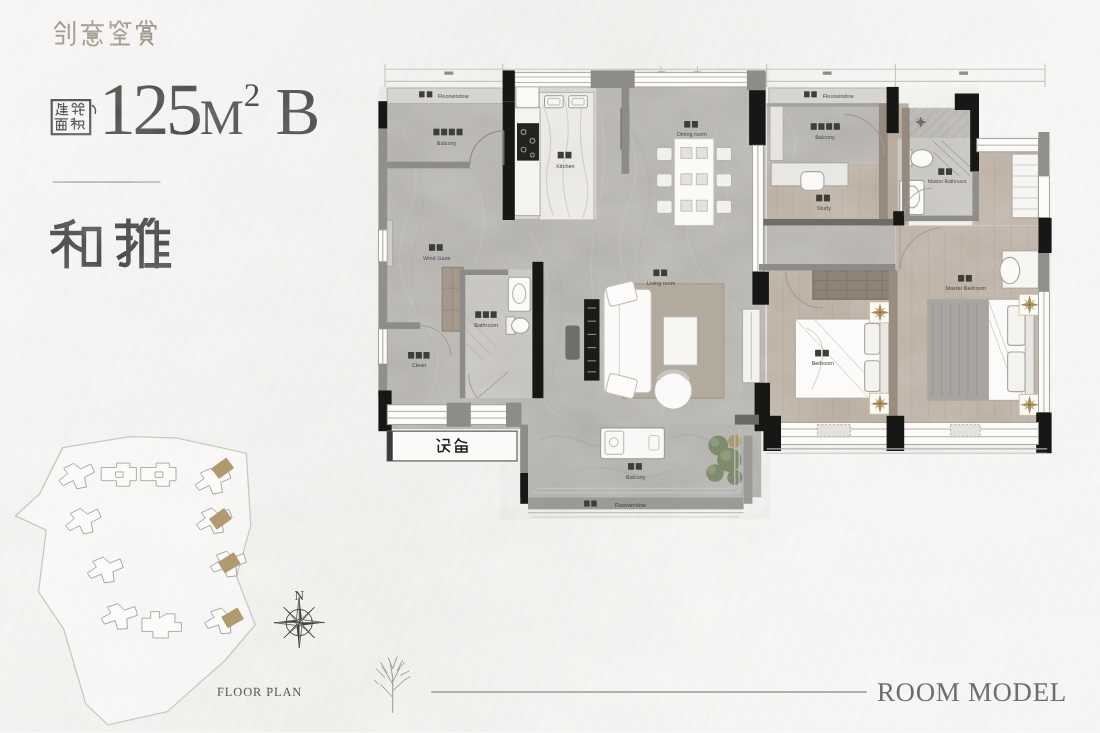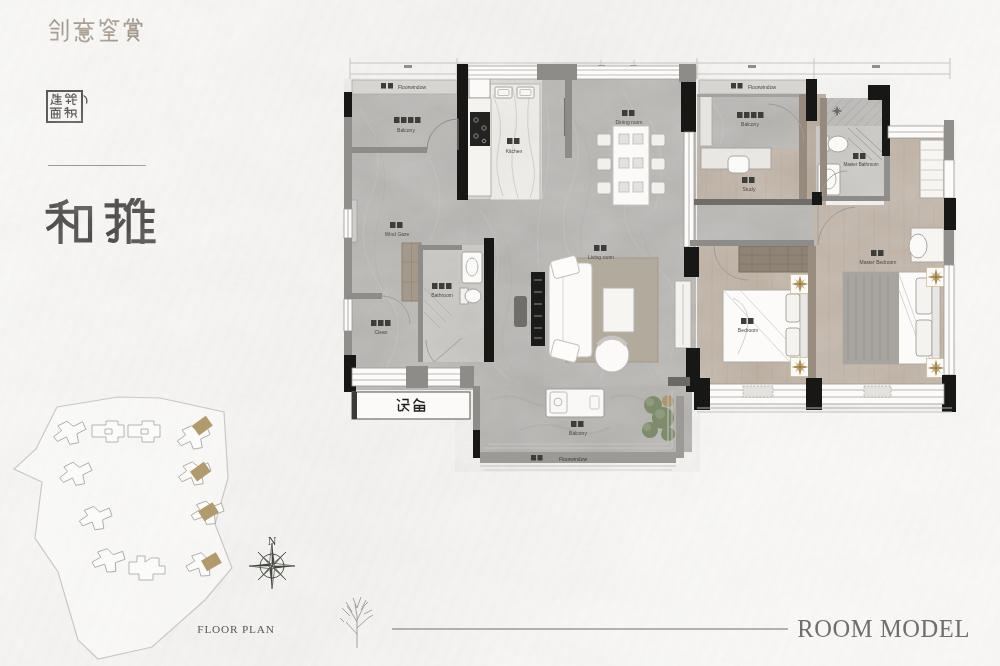--- a/index.html
+++ b/index.html
@@ -46,20 +46,23 @@
 <g transform="translate(116,104)">
           <path d="M26,8 Q18,14 8,16 M4,30 L48,30 M26,14 L26,84 M20,42 L6,56 M32,42 L44,54 M56,28 L90,28 L90,56 L56,56 L56,28 M62,66 L52,82 M84,66 L94,82"></path>
         </g>
 </g>
 </svg>
 
 <svg class="abs" style="left:82px;top:94px" width="8" height="11" viewBox="0 0 8 11">
       <path d="M1.5,1.5 Q6,4 4.5,9.5" fill="none" stroke="#42413f" stroke-width="1.3"></path>
     </svg>
 
+<div class="abs" style="left:90px;top:62px;width:230px;height:62px;font-family:'Liberation Serif',serif;color:#3b3a38;white-space:nowrap;">
+<span style="font-size:67px;letter-spacing:-3px;">125</span><span style="font-size:45px;letter-spacing:0">M</span><span style="font-size:30px;vertical-align:26px;">2</span><span style="font-size:61px;margin-left:14px;">B</span>
+</div>
 
 <div class="abs" style="left:48px;top:165px;width:98px;height:1px;background:#8d8c8a;"></div>
 
 <svg class="abs" style="left:42px;top:198px" width="120" height="46" viewBox="0 0 244 100">
 <g fill="none" stroke="#343331" stroke-width="9" stroke-linecap="square">
 <g transform="translate(2,0)">
           <path d="M42,8 Q28,16 10,18 M2,30 L58,30 M30,13 L30,96 M27,44 Q19,58 4,66 M34,44 Q42,56 56,62 M64,22 L94,22 L94,92 L64,92 L64,22"></path>
         </g>
 <g transform="translate(128,0)">
           <path d="M4,16 L42,16 M6,40 L30,40 M26,6 L26,86 Q26,96 12,92 M40,50 Q30,66 8,78 M60,4 Q55,16 46,24 M52,22 L52,96 M74,2 Q71,8 66,13 M82,10 L82,96 M64,28 L104,28 M82,50 L102,50 M82,72 L102,72 M62,94 L106,94"></path>

